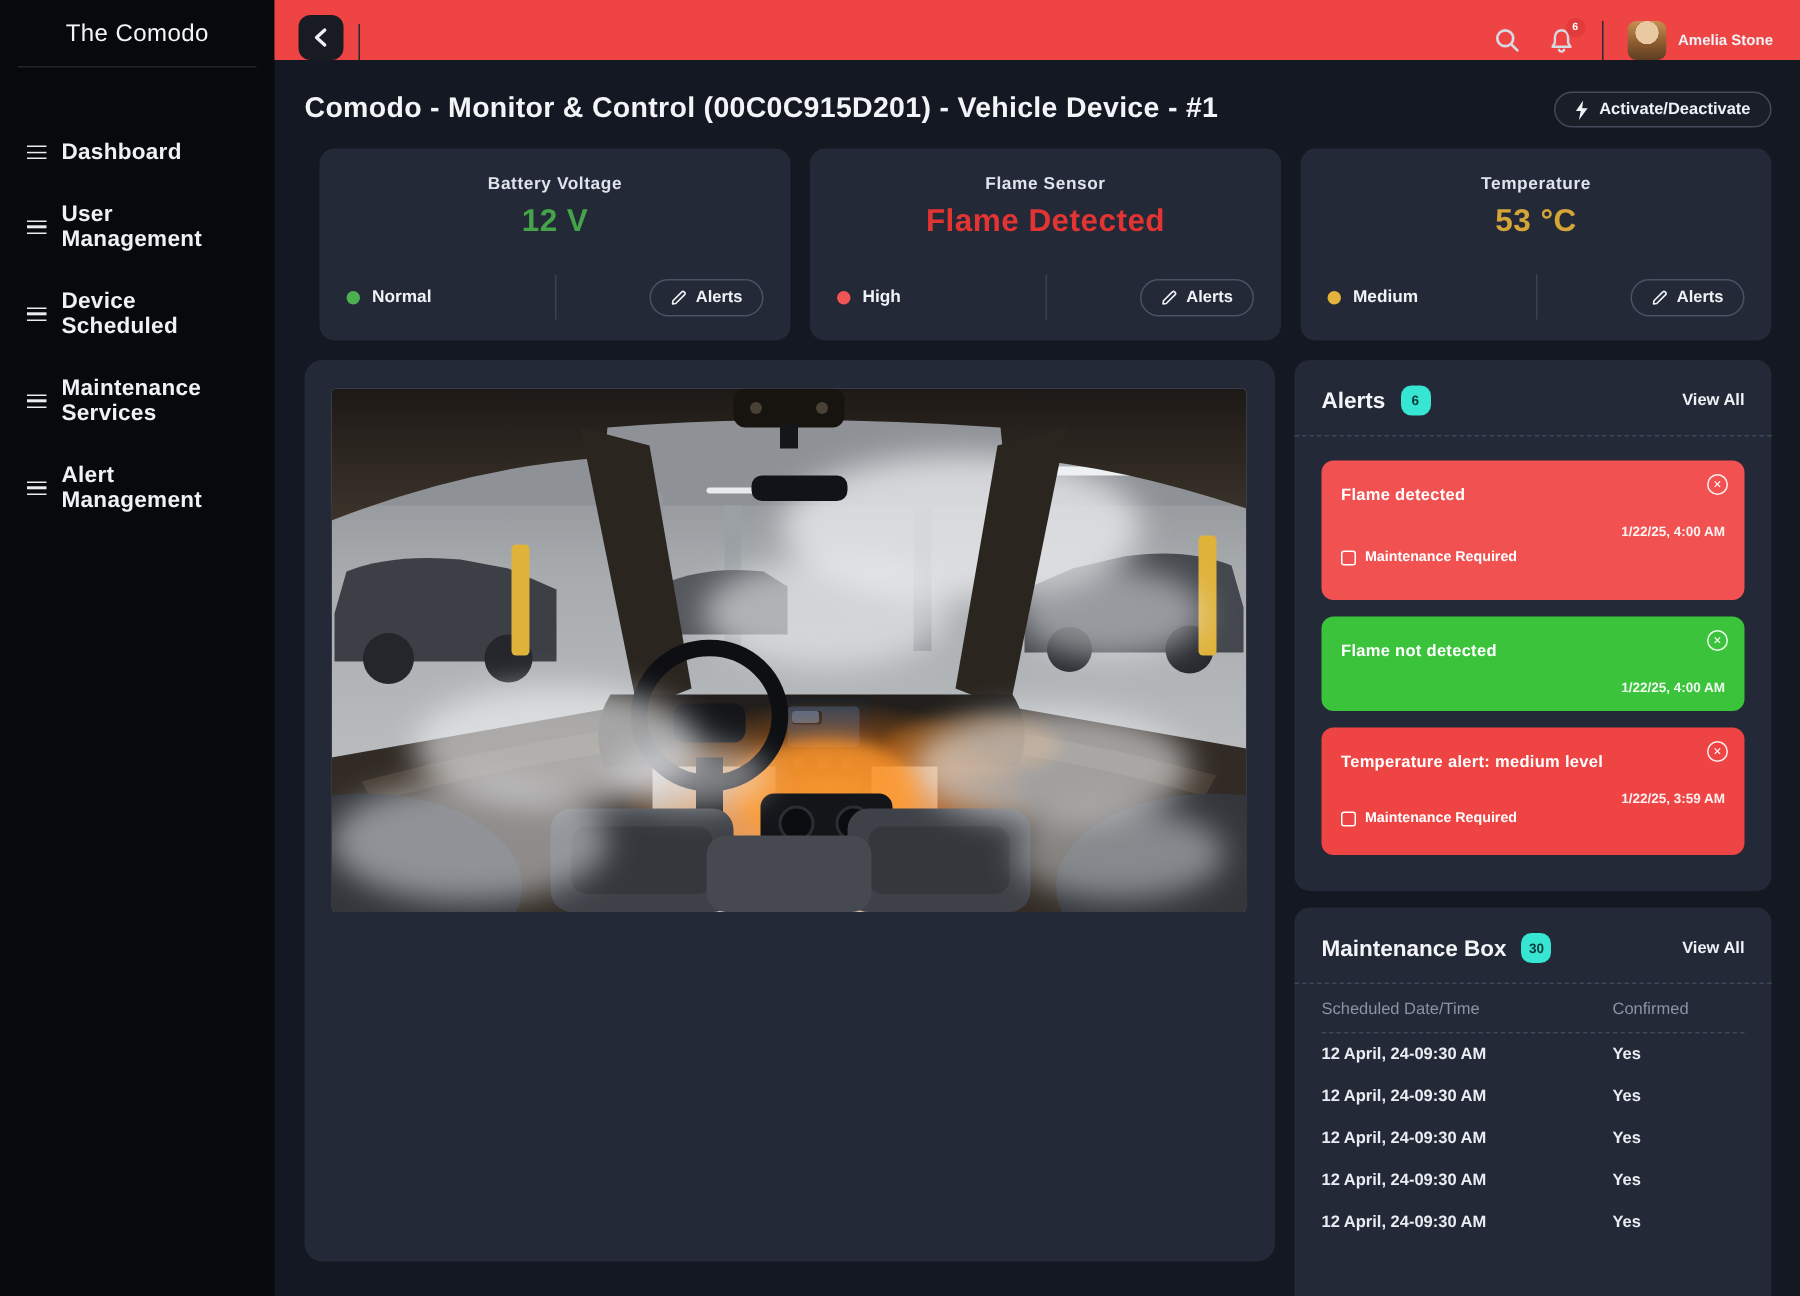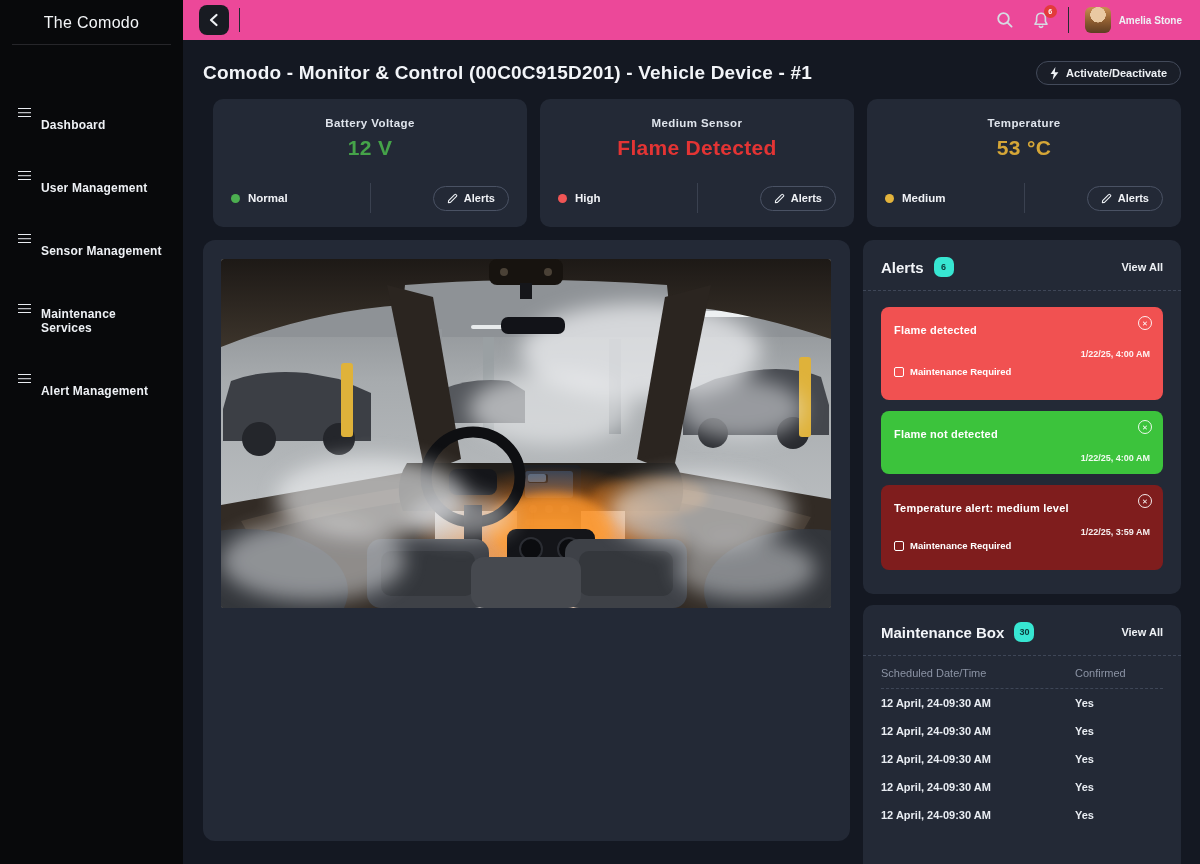--- a/index.html
+++ b/index.html
@@ -8,25 +8,25 @@
   .app { width:1200px; height:864px; display:flex; overflow:hidden; background:#141822; }
 
   
   .sidebar { width:183px; background:#08090b; flex-shrink:0; display:flex; flex-direction:column; }
   .sidebar-title { text-align:center; font-size:16px; font-weight:500; letter-spacing:.3px; padding:14px 0 12px; color:#f4f6f8; }
   .sidebar-divider { height:1px; background:#26262a; margin:0 12px; }
   .sidebar-menu { margin-top:36px; display:flex; flex-direction:column; }
   .menu-item { display:flex; align-items:center; gap:10px; padding:12px 18px; cursor:pointer; }
   .menu-icon { width:13px; height:9px; border-top:1.6px solid #e9ecf1; border-bottom:1.6px solid #e9ecf1; position:relative; flex-shrink:0; }
   .menu-icon::after { content:""; position:absolute; left:0; right:0; top:50%; height:1.6px; background:#e9ecf1; transform:translateY(-50%); }
-  .menu-label { font-size:12px; font-weight:700; color:#eef1f5; letter-spacing:.2px;margin-top:25px; }
+  .menu-label { font-size:15px; font-weight:700; color:#eef1f5; letter-spacing:.2px; }
 
   
   .main { flex:1; display:flex; flex-direction:column; min-width:0; }
-  .topbar { height:40px; background:#ec4899; display:flex; align-items:center; padding:0 18px 0 16px; flex-shrink:0; }
+  .topbar { height:40px; background:#ef4444; display:flex; align-items:flex-end; padding:0 18px 0 16px; flex-shrink:0; }
   .back-btn { width:30px; height:30px; border-radius:8px; background:#181b22; display:flex; align-items:center; justify-content:center; cursor:pointer; }
   .topbar-sep { width:1px; height:24px; background:#262a33; margin:0 0 0 10px; }
   .topbar-right { margin-left:auto; display:flex; align-items:center; gap:18px; }
   .icon-btn { position:relative; display:flex; align-items:center; justify-content:center; cursor:pointer; }
   .bell-badge { position:absolute; top:-6px; right:-7px; min-width:13px; height:13px; border-radius:7px; background:#e23b3b; color:#fff; font-size:7px; font-weight:700; display:flex; align-items:center; justify-content:center; padding:0 2px; }
   .user-chip { display:flex; align-items:center; gap:8px; padding-left:16px; border-left:1px solid #262a33; cursor:pointer; }
   .avatar { width:26px; height:26px; border-radius:6px; background:
       radial-gradient(circle at 50% 30%, #e9c9a2 0 34%, rgba(0,0,0,0) 35%),
       linear-gradient(180deg, #c98f52 0%, #8d5c30 55%, #5e3d22 100%); }
   .user-name { font-size:10px; font-weight:700; color:#eef1f5; }
@@ -101,21 +101,21 @@
       <div class="menu-item">
         <span class="menu-icon"></span>
         <span class="menu-label">Dashboard</span>
       </div>
       <div class="menu-item">
         <span class="menu-icon"></span>
         <span class="menu-label">User Management</span>
       </div>
       <div class="menu-item">
         <span class="menu-icon"></span>
-        <span class="menu-label">Sensor Management</span>
+        <span class="menu-label">Device Scheduled</span>
       </div>
       <div class="menu-item">
         <span class="menu-icon"></span>
         <span class="menu-label">Maintenance Services</span>
       </div>
       <div class="menu-item">
         <span class="menu-icon"></span>
         <span class="menu-label">Alert Management</span>
       </div>
     </nav>
@@ -179,21 +179,21 @@
                 <svg width="11" height="11" viewBox="0 0 12 12">
                   <path d="M1.5 10.5 L1.8 8.2 L8.3 1.7 A1.1 1.1 0 0 1 9.9 1.7 L10.3 2.1 A1.1 1.1 0 0 1 10.3 3.7 L3.8 10.2 Z" fill="none" stroke="#eef1f5" stroke-width="1.2" stroke-linejoin="round"></path>
                 </svg>
                 <span>Alerts</span>
               </button>
             </div>
           </div>
         </div>
 
         <div class="sensor-card">
-          <div class="sensor-label">Medium Sensor</div>
+          <div class="sensor-label">Flame Sensor</div>
           <div class="sensor-value" style="color: rgb(227, 52, 52);">Flame Detected</div>
           <div class="sensor-bottom">
             <div class="status-group">
               <span class="status-dot" style="background: rgb(240, 85, 85);"></span>
               <span class="status-label">High</span>
             </div>
             <div class="sensor-sep"></div>
             <div class="alerts-btn-wrap">
               <button class="alerts-btn">
                 <svg width="11" height="11" viewBox="0 0 12 12">
@@ -365,21 +365,21 @@
                   <span class="maint-label">Maintenance Required</span>
                 </div>
               </div>
 
               <div class="alert-card alert-green" style="background: rgb(60, 195, 60);">
                 <span class="alert-close">✕</span>
                 <div class="alert-title">Flame not detected</div>
                 <div class="alert-time">1/22/25, 4:00 AM</div>
               </div>
 
-              <div class="alert-card alert-yellow" style="background: #7f1d1d;">
+              <div class="alert-card alert-yellow" style="background: #ef4444;">
                 <span class="alert-close">✕</span>
                 <div class="alert-title">Temperature alert: medium level</div>
                 <div class="alert-time">1/22/25, 3:59 AM</div>
                 <div class="alert-maint" style="margin-top:3px">
                   <span class="maint-check"></span>
                   <span class="maint-label">Maintenance Required</span>
                 </div>
               </div>
 
             </div>

